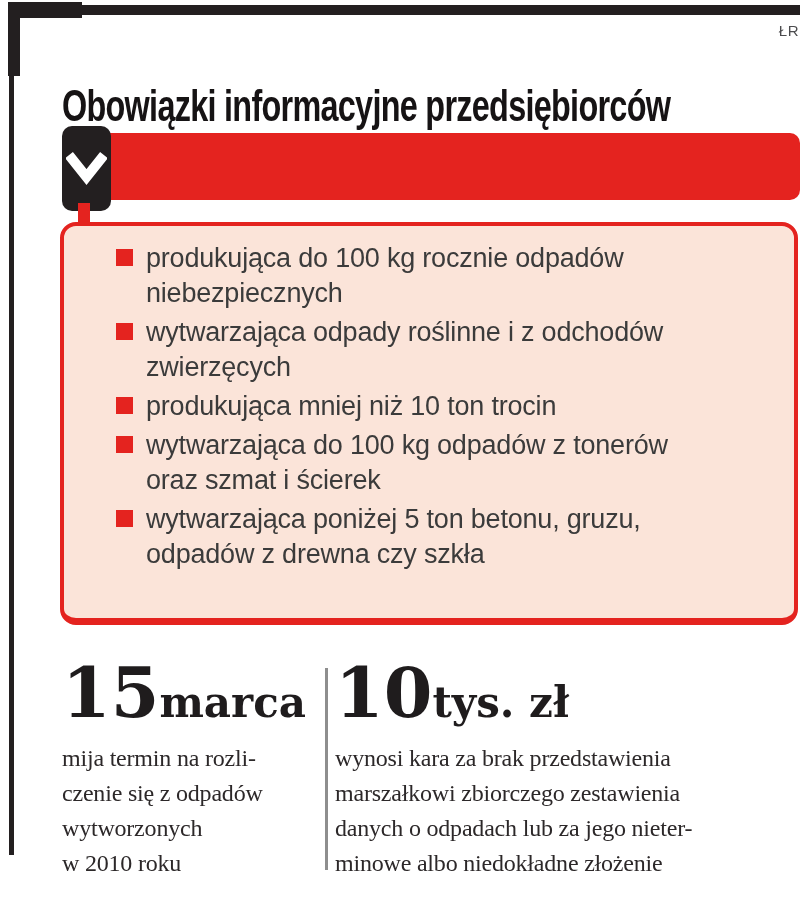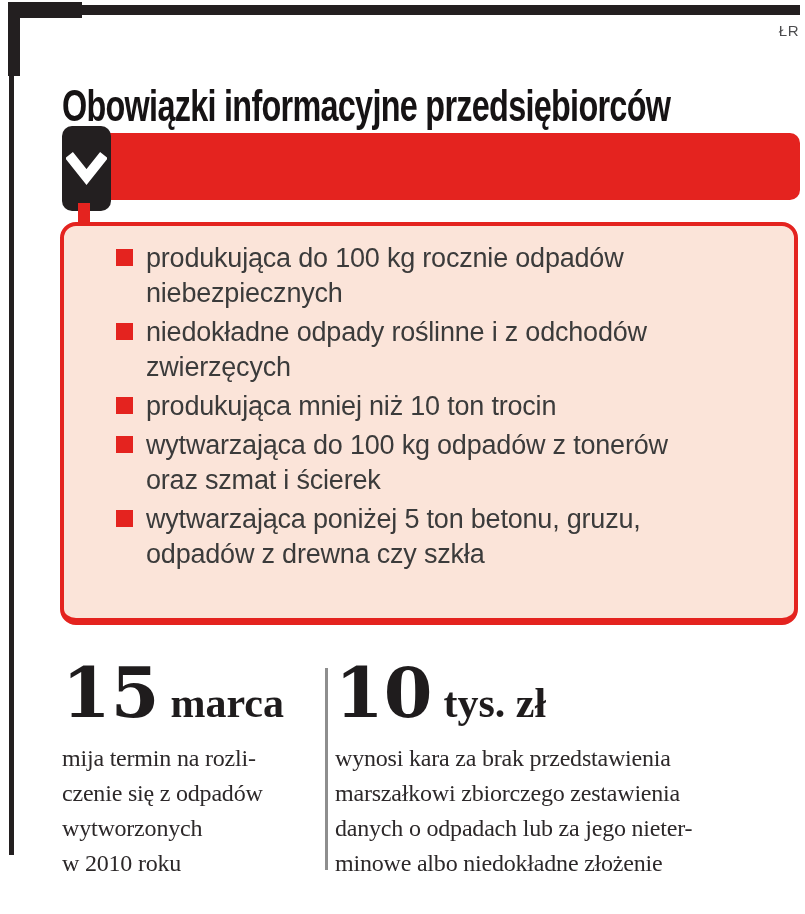--- a/index.html
+++ b/index.html
@@ -44,24 +44,24 @@
     padding:15px 14px 0 52px;}
   .item{display:flex;align-items:flex-start;margin-bottom:4px;}
   .item-bullet{flex:0 0 17px;width:17px;height:17px;background:var(--red);margin:8px 13px 0 0;}
   .item-lines{font-size:27px;line-height:35px;color:var(--list-text);letter-spacing:-.2px;}
 
   
   .divider{position:absolute;left:325px;top:668px;width:3px;height:202px;background:var(--divider);}
   .stat{position:absolute;top:658px;}
   .stat.left{left:62px;width:250px;}
   .stat.right{left:335px;width:444px;}
-  .stat-head{display:flex;align-items:baseline;gap:11px;font-family:"DejaVu Serif",serif;
+  .stat-head{display:flex;align-items:baseline;font-family:"DejaVu Serif",serif;
     font-weight:bold;color:#1f1c1d;}
   .stat-value{font-size:70px;line-height:70px;}
-  .stat-unit{font-size:42px;line-height:42px;font-family:Liberation Serif, serif;}
+  .stat-unit{font-size:42px;line-height:42px;}
   .stat-desc{margin-top:13px;font-family:"Liberation Serif",serif;font-size:24px;line-height:35px;
     color:var(--serif-text);letter-spacing:-.2px;white-space:nowrap;}
 </style>
 </head>
 <body>
 
 <div class="page">
 
   <div class="topbar"></div>
   <div class="topbar-corner"></div>
@@ -90,21 +90,21 @@
     <div class="item">
       <span class="item-bullet"></span>
       <div class="item-lines">
         <div>produkująca do 100 kg rocznie odpadów</div>
         <div>niebezpiecznych</div>
       </div>
     </div>
     <div class="item">
       <span class="item-bullet"></span>
       <div class="item-lines">
-        <div>niedokładne odpady roślinne i z odchodów</div>
+        <div>wytwarzająca odpady roślinne i z odchodów</div>
         <div>zwierzęcych</div>
       </div>
     </div>
     <div class="item">
       <span class="item-bullet"></span>
       <div class="item-lines">
         <div>produkująca mniej niż 10 ton trocin</div>
       </div>
     </div>
     <div class="item">

